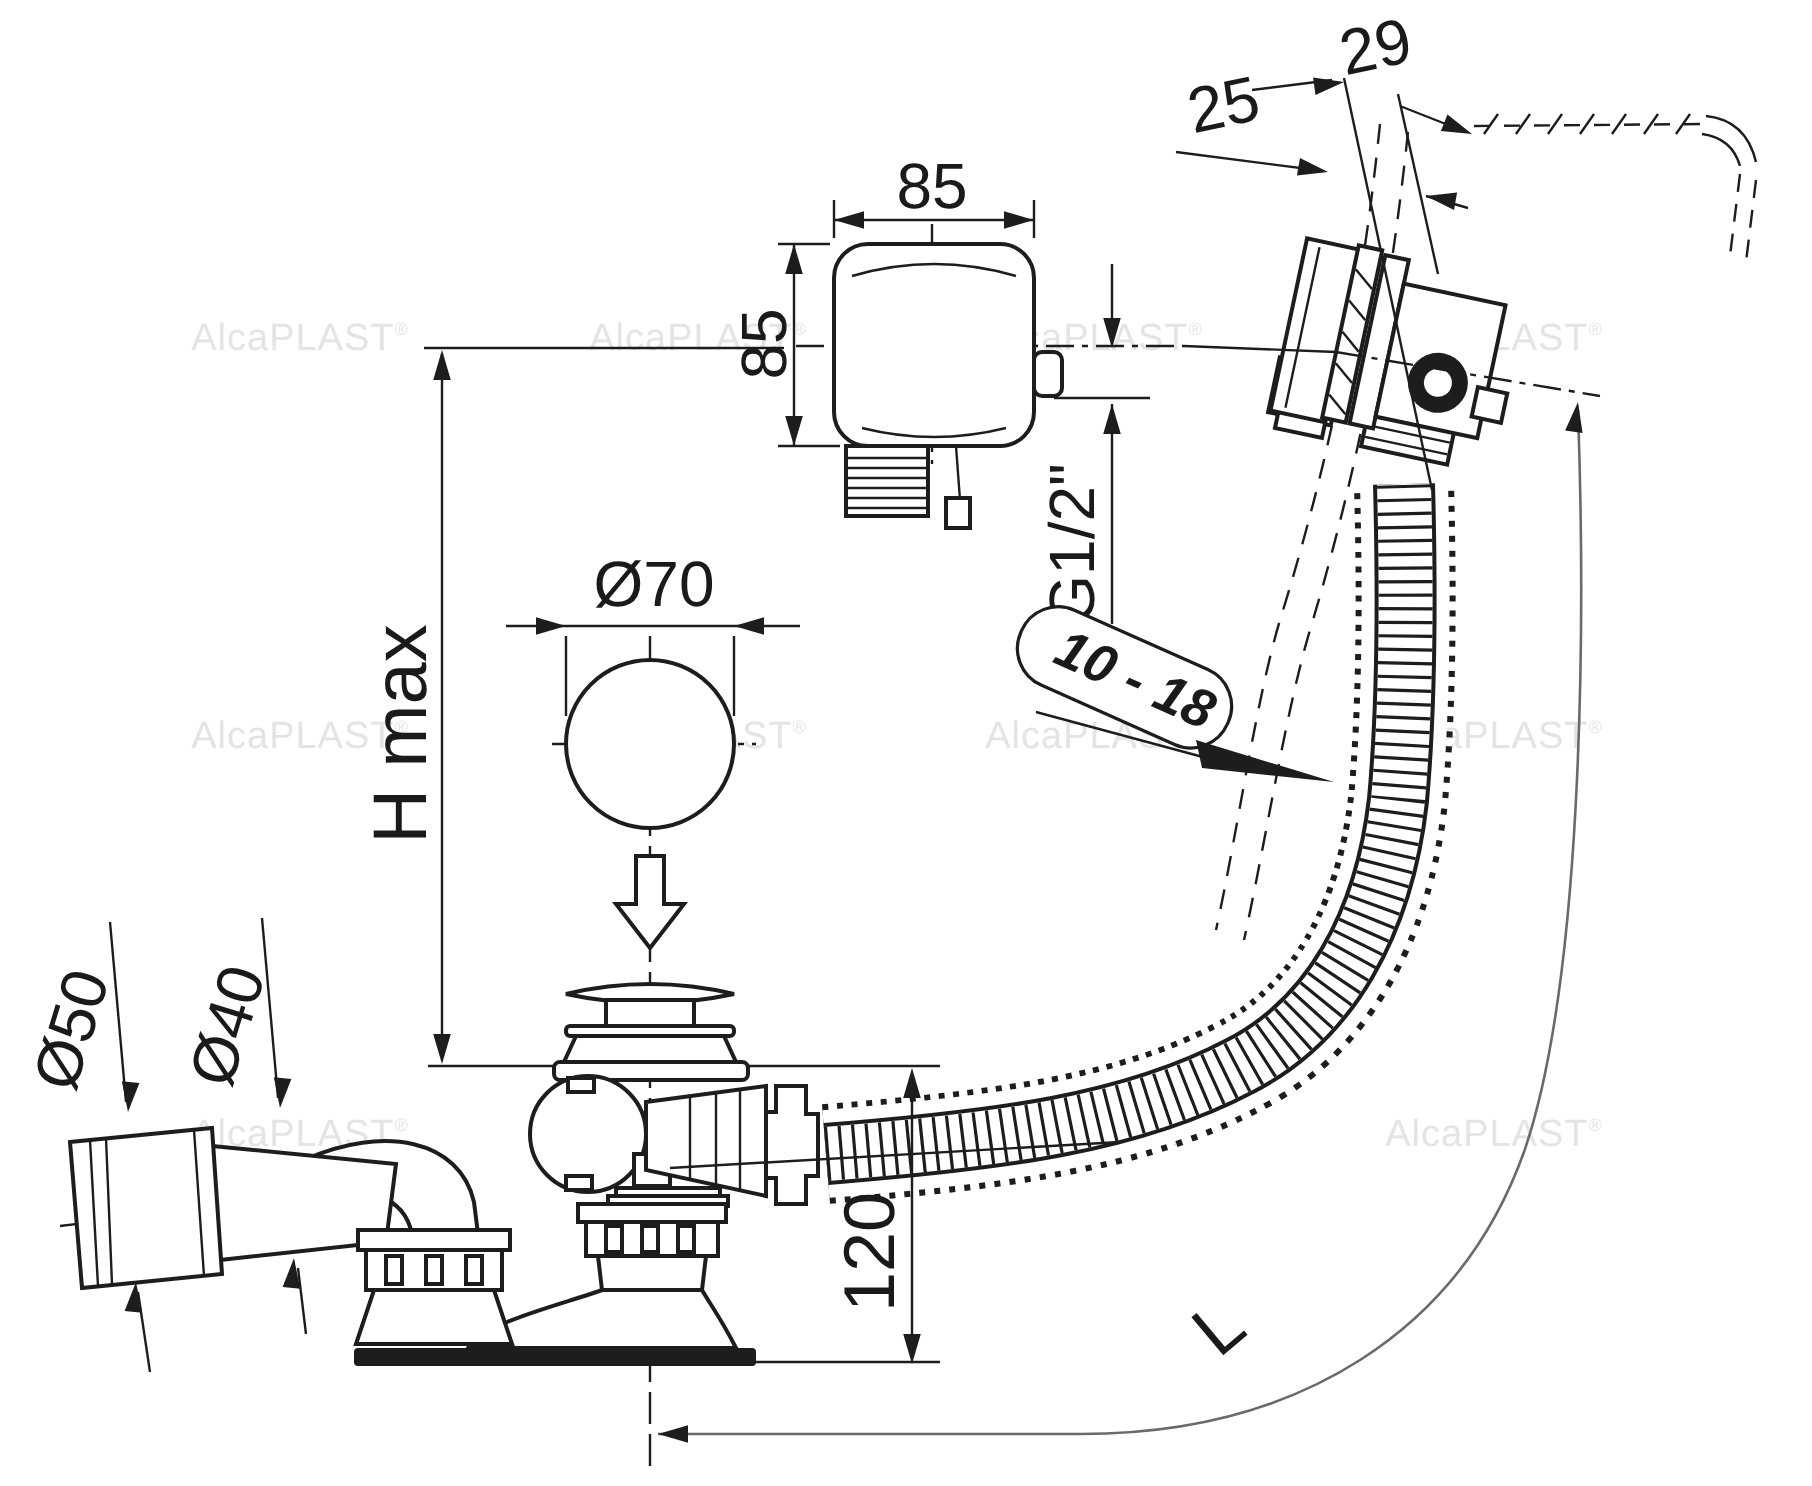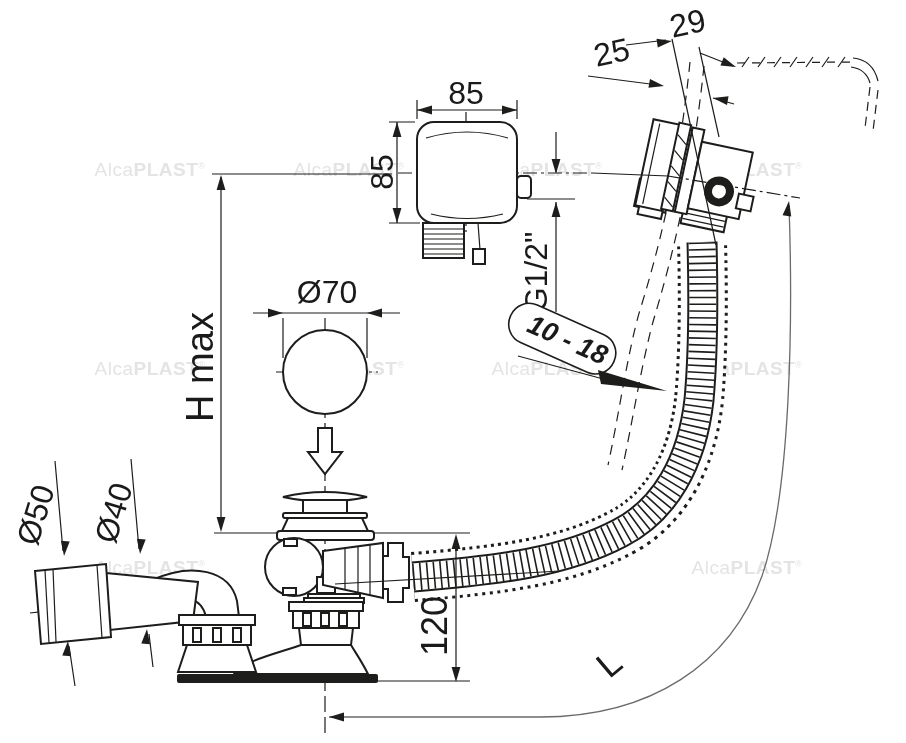--- a/index.html
+++ b/index.html
@@ -2,21 +2,21 @@
 <html><head>
 <meta charset="utf-8">
 <style>
   html,body{margin:0;padding:0;background:#fff;}
   #stage{position:relative;width:906px;height:743px;background:#fff;overflow:hidden;
          font-family:"Liberation Sans", sans-serif;}
   .wm{position:absolute;transform:translate(-50%,-50%);white-space:nowrap;
       font-family:"Liberation Sans", sans-serif;font-size:19px;letter-spacing:.5px;
       user-select:none;}
   .wm .b{font-weight:normal;}
-  .wm .l{font-weight:bold;}
+  .wm .l{font-weight:normal;}
   .wm .r{font-size:9px;vertical-align:super;}
   svg{position:absolute;left:0;top:0;}
   svg text{font-family:"Liberation Sans", sans-serif;fill:#1a1a1a;}
   .dimtxt{font-size:32px;}
   .parts{fill:#fff;stroke:#1d1d1b;stroke-width:2;}
   .thin{fill:none;stroke:#1d1d1b;stroke-width:1.2;}
   .arr{fill:#1d1d1b;stroke:none;}
 </style>
 </head>
 <body>

